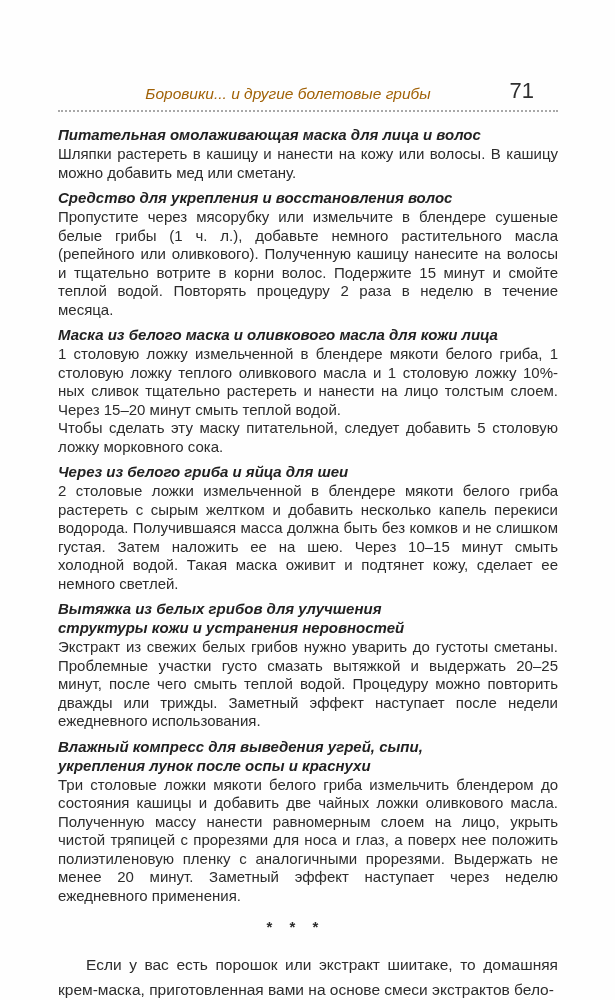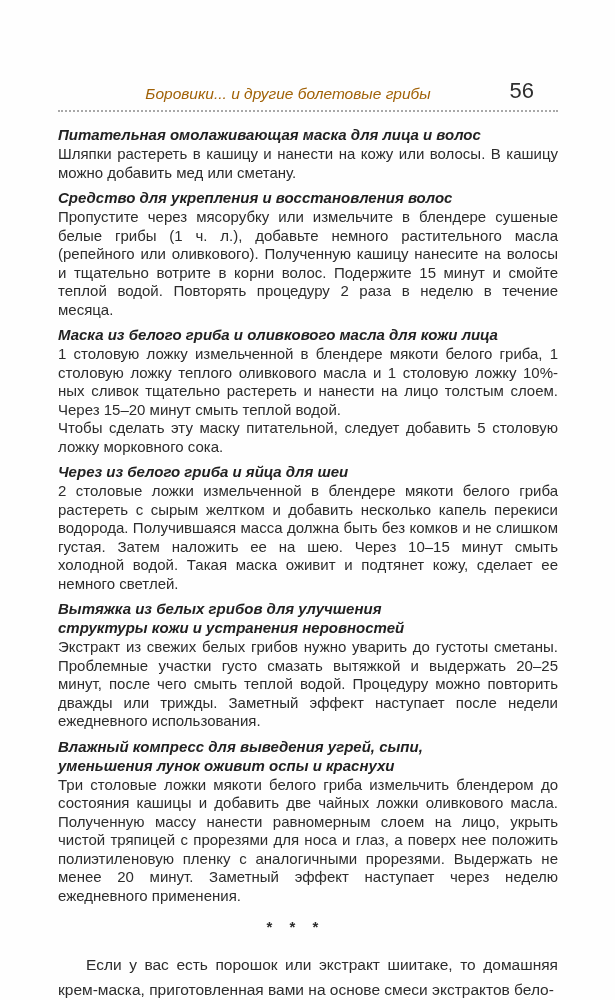--- a/index.html
+++ b/index.html
@@ -82,50 +82,50 @@
     color: #2c2c2c;
   }
 </style>
 </head>
 <body>
 
 <div class="page">
 
   <div class="header">
     <div class="running-title">Боровики... и другие болетовые грибы</div>
-    <div class="page-number">56</div>
+    <div class="page-number">71</div>
     <div class="header-rule"></div>
   </div>
 
   <div class="content" id="sections-container">
       <section class="section">
         <h3 class="section-heading">Питательная омолаживающая маска для лица и волос</h3>
         <p class="body-paragraph">Шляпки растереть в кашицу и нанести на кожу или волосы. В кашицу можно добавить мед или сметану.</p>
       </section>
       <section class="section">
         <h3 class="section-heading">Средство для укрепления и восстановления волос</h3>
         <p class="body-paragraph">Пропустите через мясорубку или измельчите в блендере сушеные белые грибы (1 ч. л.), добавьте немного растительного масла (репейного или оливкового). Полученную кашицу нанесите на волосы и тщательно вотрите в корни волос. Подержите 15 минут и смойте теплой водой. Повторять процедуру 2 раза в неделю в течение месяца.</p>
       </section>
       <section class="section">
-        <h3 class="section-heading">Маска из белого гриба и оливкового масла для кожи лица</h3>
+        <h3 class="section-heading">Маска из белого маска и оливкового масла для кожи лица</h3>
         <p class="body-paragraph">1 столовую ложку измельченной в блендере мякоти белого гриба, 1 столовую ложку теплого оливкового масла и 1 столовую ложку 10%-ных сливок тщательно растереть и нанести на лицо толстым слоем. Через 15–20 минут смыть теплой водой.</p>
         <p class="body-paragraph">Чтобы сделать эту маску питательной, следует добавить 5 столовую ложку морковного сока.</p>
       </section>
       <section class="section">
         <h3 class="section-heading">Через из белого гриба и яйца для шеи</h3>
         <p class="body-paragraph">2 столовые ложки измельченной в блендере мякоти белого гриба растереть с сырым желтком и добавить несколько капель перекиси водорода. Получившаяся масса должна быть без комков и не слишком густая. Затем наложить ее на шею. Через 10–15 минут смыть холодной водой. Такая маска оживит и подтянет кожу, сделает ее немного светлей.</p>
       </section>
       <section class="section">
         <h3 class="section-heading">Вытяжка из белых грибов для улучшения
 структуры кожи и устранения неровностей</h3>
         <p class="body-paragraph">Экстракт из свежих белых грибов нужно уварить до густоты сметаны. Проблемные участки густо смазать вытяжкой и выдержать 20–25 минут, после чего смыть теплой водой. Процедуру можно повторить дважды или трижды. Заметный эффект наступает после недели ежедневного использования.</p>
       </section>
       <section class="section">
         <h3 class="section-heading">Влажный компресс для выведения угрей, сыпи,
-уменьшения лунок оживит оспы и краснухи</h3>
+укрепления лунок после оспы и краснухи</h3>
         <p class="body-paragraph">Три столовые ложки мякоти белого гриба измельчить блендером до состояния кашицы и добавить две чайных ложки оливкового масла. Полученную массу нанести равномерным слоем на лицо, укрыть чистой тряпицей с прорезями для носа и глаз, а поверх нее положить полиэтиленовую пленку с аналогичными прорезями. Выдержать не менее 20 минут. Заметный эффект наступает через неделю ежедневного применения.</p>
       </section>
     </div>
 
   <div class="separator">* * *</div>
 
   <p class="closing-paragraph">Если у вас есть порошок или экстракт шиитаке, то домашняя крем-маска, приготовленная вами на основе смеси экстрактов бело-</p>
 
 </div>
 

